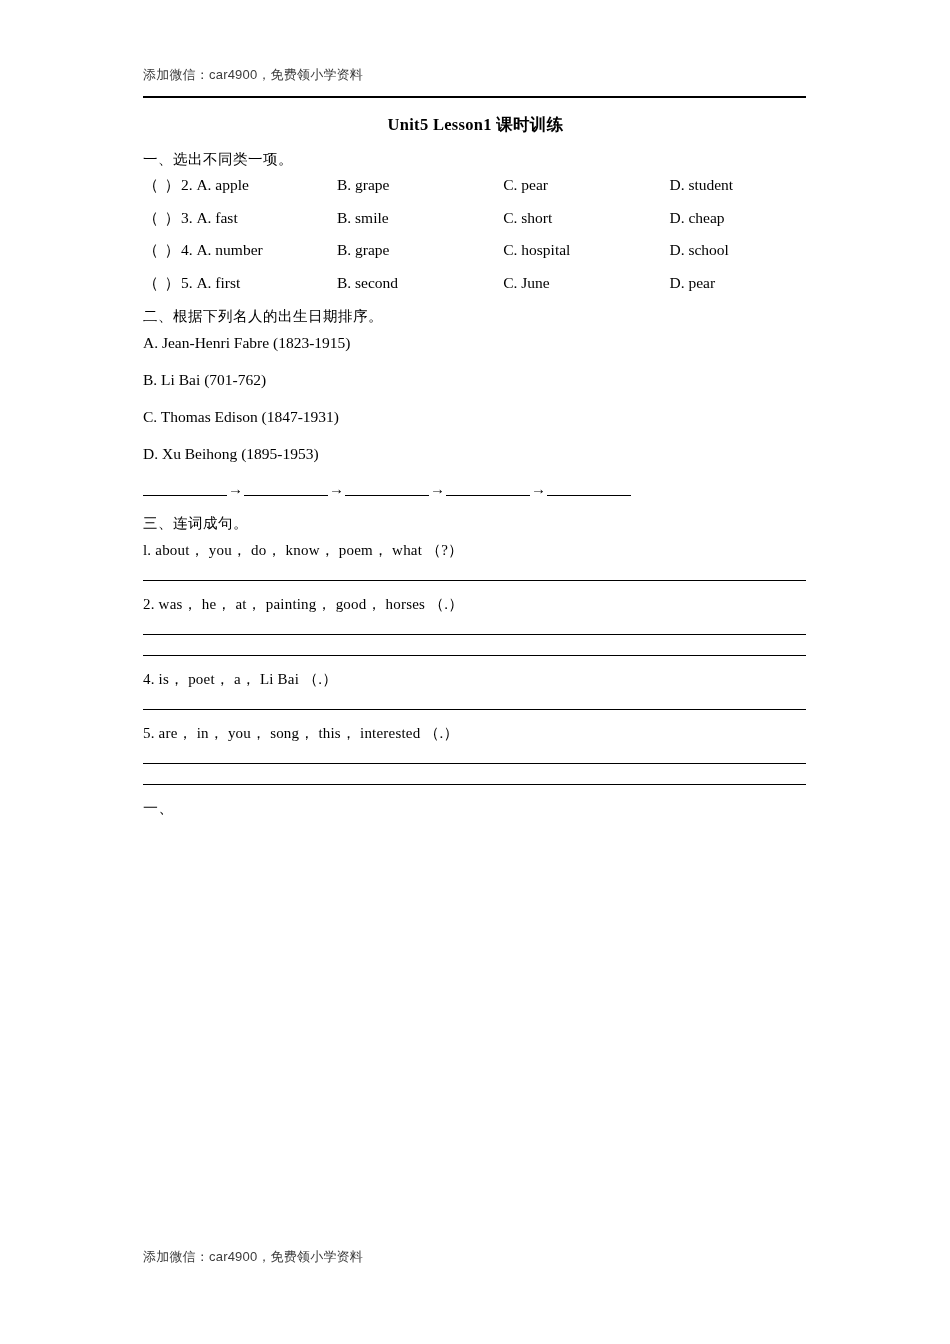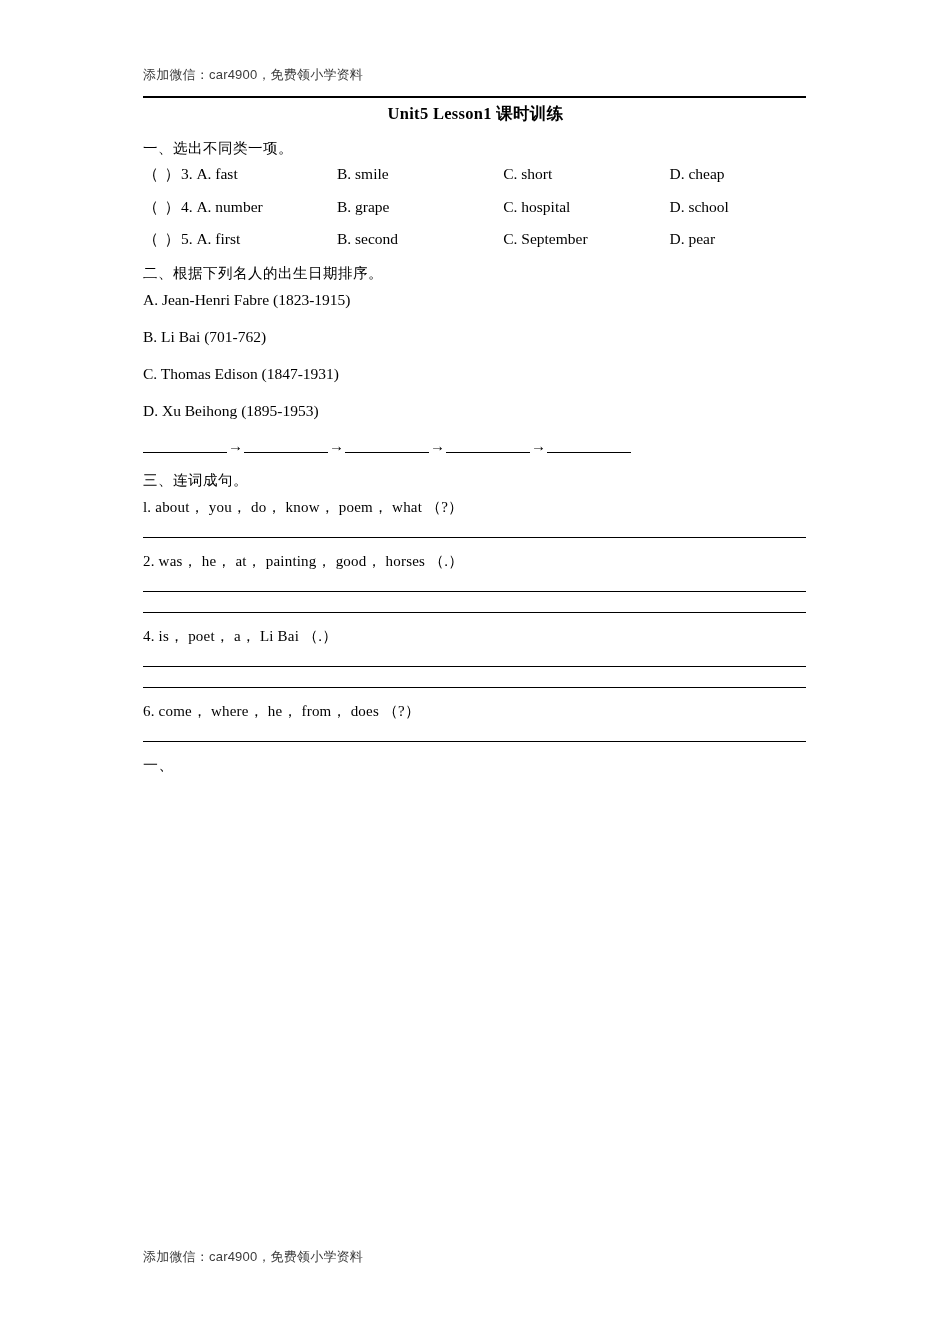--- a/index.html
+++ b/index.html
@@ -41,21 +41,21 @@
   .rule {
     position: absolute;
     left: 143px;
     top: 96px;
     width: 663px;
     border-top: 2px solid #000;
   }
   .content {
     position: absolute;
     left: 143px;
-    top: 103px;
+    top: 114px;
     width: 665px;
   }
   h1.title {
     font-family: "Liberation Serif", serif;
     font-size: 16.5px;
     font-weight: bold;
     text-align: center;
     margin: 0 0 14px 0;
     letter-spacing: 0.3px;
   }
@@ -134,20 +134,28 @@
   <div class="wm wm-top">添加微信：car4900，免费领小学资料</div>
   <div class="rule"></div>
 
   <div class="content">
 
     <h1 class="title">Unit5 Lesson1 课时训练</h1>
 
     <div class="sec-head">一、选出不同类一项。</div>
 
 
+    <div class="q-row">
+      <div class="col-a">
+        <span class="paren">（ ）</span><span>2.</span> <span>A. apple</span>
+      </div>
+      <div class="col-b">B. grape</div>
+      <div class="col-c">C. pear</div>
+      <div class="col-d">D. student</div>
+    </div>
 
     <div class="q-row">
       <div class="col-a">
         <span class="paren">（ ）</span><span>3.</span> <span>A. fast</span>
       </div>
       <div class="col-b">B. smile</div>
       <div class="col-c">C. short</div>
       <div class="col-d">D. cheap</div>
     </div>
 
@@ -158,21 +166,21 @@
       <div class="col-b">B. grape</div>
       <div class="col-c">C. hospital</div>
       <div class="col-d">D. school</div>
     </div>
 
     <div class="q-row">
       <div class="col-a">
         <span class="paren">（ ）</span><span>5.</span> <span>A. first</span>
       </div>
       <div class="col-b">B. second</div>
-      <div class="col-c">C. September</div>
+      <div class="col-c">C. June</div>
       <div class="col-d">D. pear</div>
     </div>
 
     <div class="sec-head">二、根据下列名人的出生日期排序。</div>
 
     <div class="list-line">A. Jean-Henri Fabre (1823-1915)</div>
     <div class="list-line">B. Li Bai (701-762)</div>
     <div class="list-line">C. Thomas Edison (1847-1931)</div>
     <div class="list-line">D. Xu Beihong (1895-1953)</div>
 
@@ -194,23 +202,23 @@
     <div class="answer-line"></div>
 
     <div class="sen">2. was，  he，  at，  painting，  good，  horses  （.）</div>
     <div class="answer-line"></div>
 
     <div class="answer-line"></div>
 
     <div class="sen">4. is，  poet，  a，  Li Bai  （.）</div>
     <div class="answer-line"></div>
 
-    <div class="answer-line"></div>
-
-    <div class="sen">6. come，  where，  he，  from，  does  （?）</div>
+    <div class="sen">5. are，  in，  you，  song，  this，  interested  （.）</div>
+    <div class="answer-line"></div>
+
     <div class="answer-line"></div>
 
     <div class="answers-sub">一、</div>
 
   </div>
 
   <div class="wm wm-bottom">添加微信：car4900，免费领小学资料</div>
 
 </div>
 

